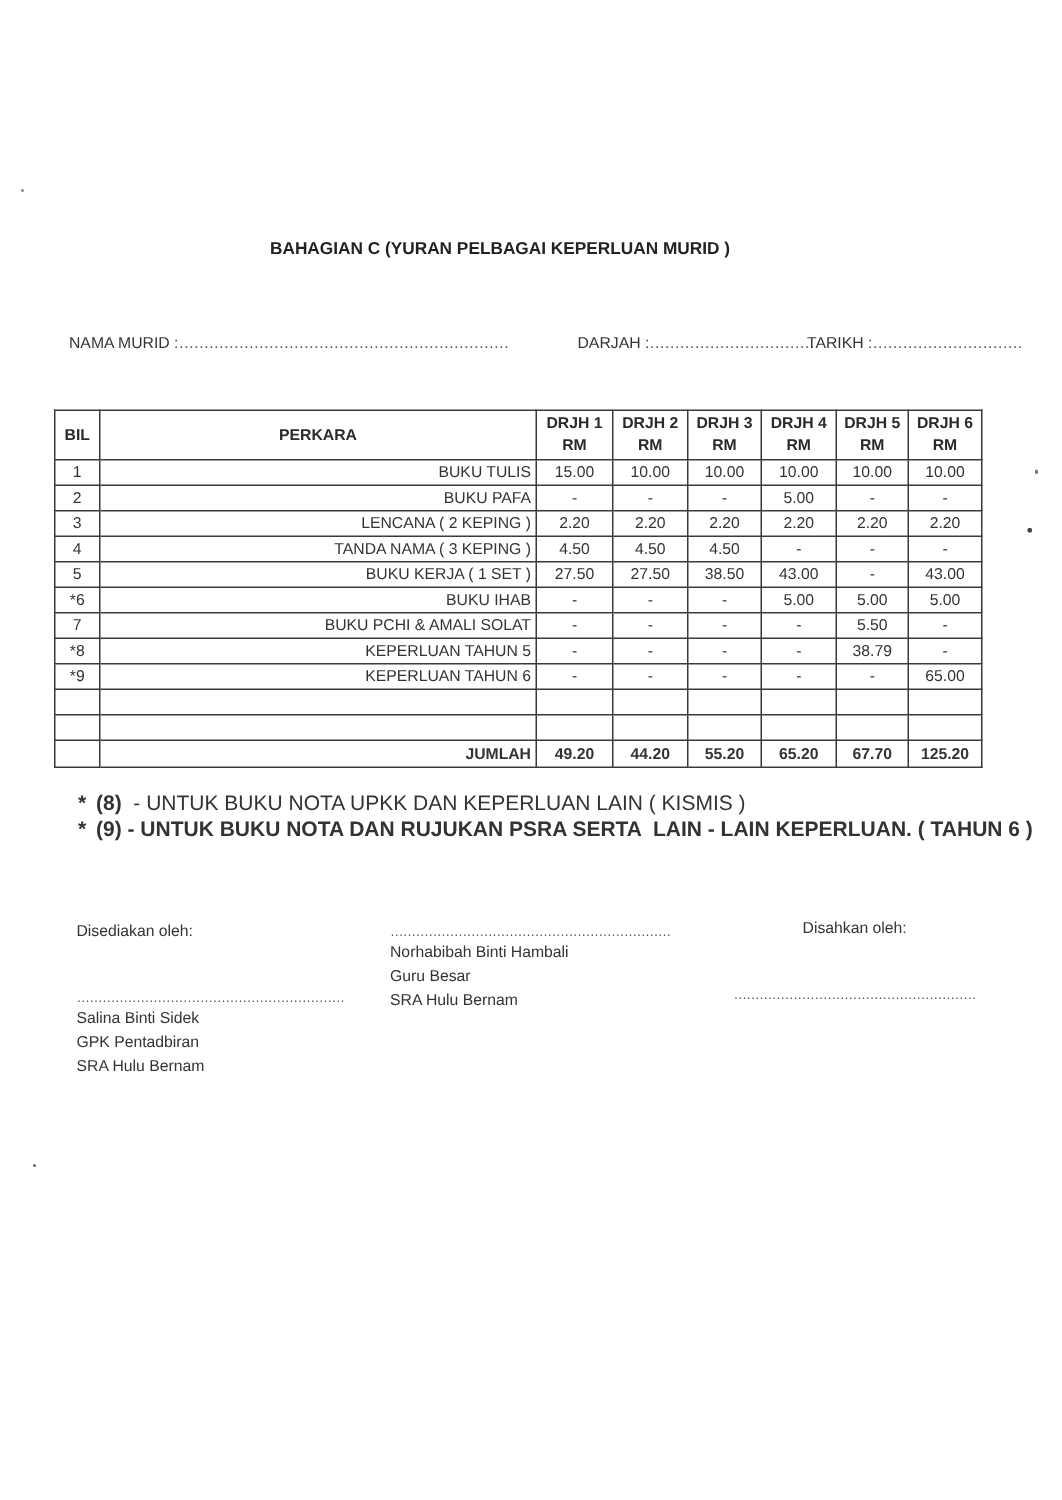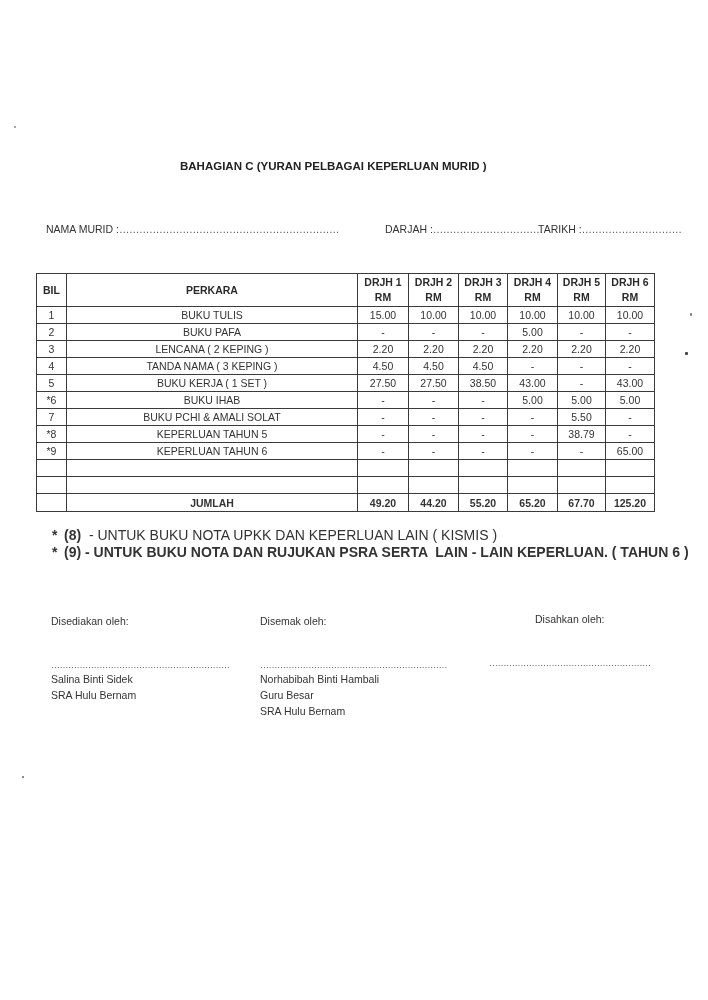--- a/index.html
+++ b/index.html
@@ -58,21 +58,21 @@
       text-align: center;
       line-height: 15px;
       height: 32px;
       font-size: 10.5px;
       color: #2a2a2a;
     }
     table.fee-table td.bil {
       text-align: center;
     }
     table.fee-table td.perkara {
-      text-align: center;
+      text-align: right;
     }
     table.fee-table td.num {
       text-align: center;
     }
     table.fee-table tr.total td {
       font-weight: bold;
       height: 17px;
     }
     .notes {
       position: absolute;
@@ -285,25 +285,25 @@
   </div>
   <div class="note-line">
     <span class="star">*</span><span class="ref">(9)</span><span style="white-space:pre;font-weight:bold;"> - UNTUK BUKU NOTA DAN RUJUKAN PSRA SERTA  LAIN - LAIN KEPERLUAN. ( TAHUN 6 )</span>
   </div>
 </div>
 
 <div class="sig-block" style="left:51px;">
   <div class="label">Disediakan oleh:</div>
   <div class="dotline">………………………………………………………</div>
   <div>Salina Binti Sidek</div>
+  <div>GPK Pentadbiran</div>
   <div>SRA Hulu Bernam</div>
 </div>
 
 <div class="sig-block" style="left:260px;">
-  <div class="label">Disemak oleh:</div>
   <div class="dotline">…………………………………………………………</div>
   <div>Norhabibah Binti Hambali</div>
   <div>Guru Besar</div>
   <div>SRA Hulu Bernam</div>
 </div>
 
 <div class="sig-block" style="left:489px; top:611px;text-align:center;">
   <div class="label">Disahkan oleh:</div>
   <div class="dotline">…………………………………………………</div>
   <div></div>

